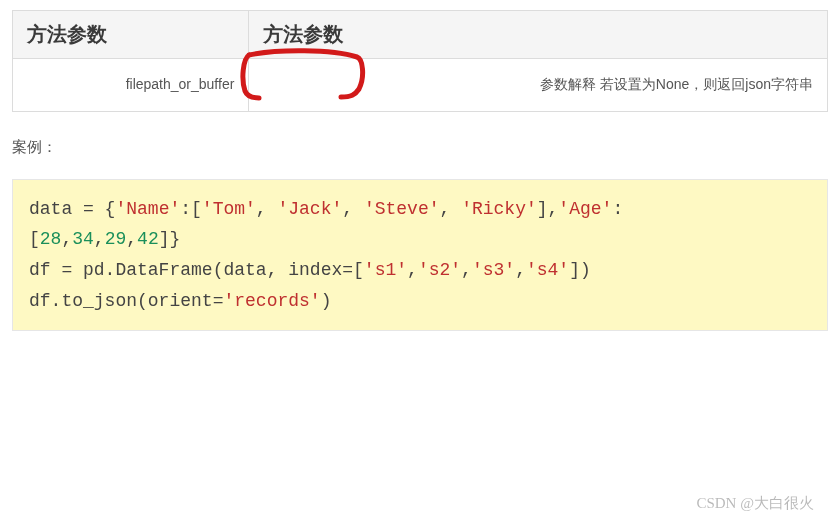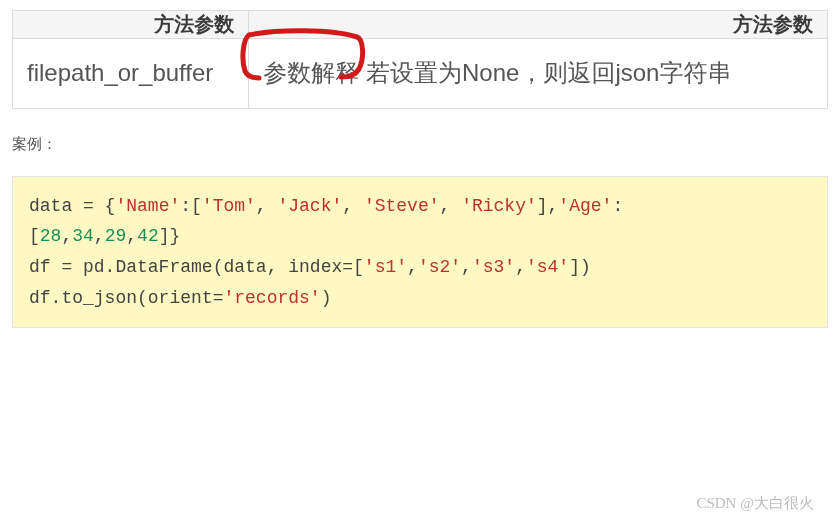--- a/index.html
+++ b/index.html
@@ -20,33 +20,34 @@
     border: 1px solid #dcdcdc;
     table-layout: fixed;
     background: #ffffff;
   }
   col.c1 { width: 29%; }
   col.c2 { width: 71%; }
   th {
     background: #f5f5f5;
     font-weight: 700;
     color: #3a3a3a;
-    text-align: right;
-    padding: 0 14px;
+    text-align: left;
+    padding: 10px 14px;
     border: 1px solid #dcdcdc;
     font-size: 20px;
   }
   td {
     padding: 14px 14px;
     border: 1px solid #dcdcdc;
     color: #555;
     line-height: 1.7;
     vertical-align: middle;
     position: relative;
-    font-size: 24px;
+    font-size: 14px;
+    text-align: right;
   }
   .para {
     margin: 26px 0 22px 0;
     color: #555;
     font-size: 15px;
   }
   .codeblock {
     background: #fef9c3;
     border: 1px solid #e6e6e6;
     padding: 14px 16px 14px 16px;

